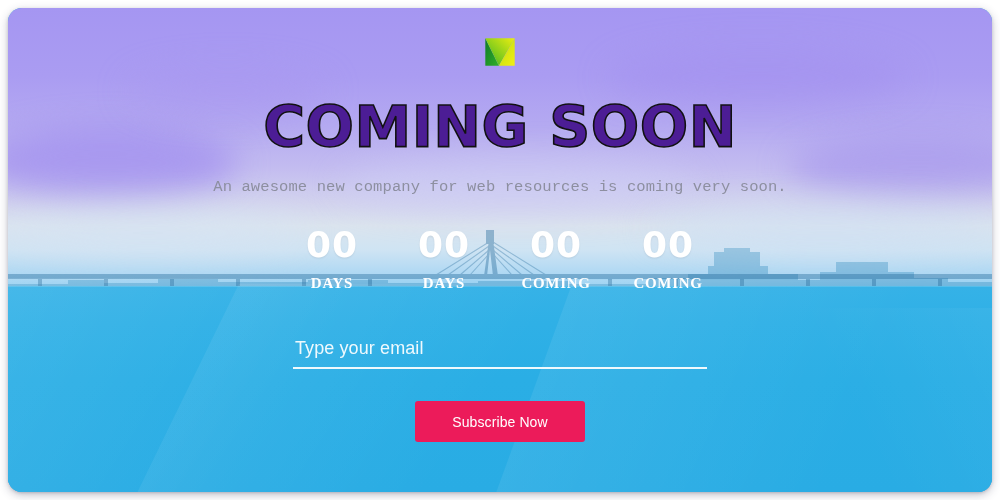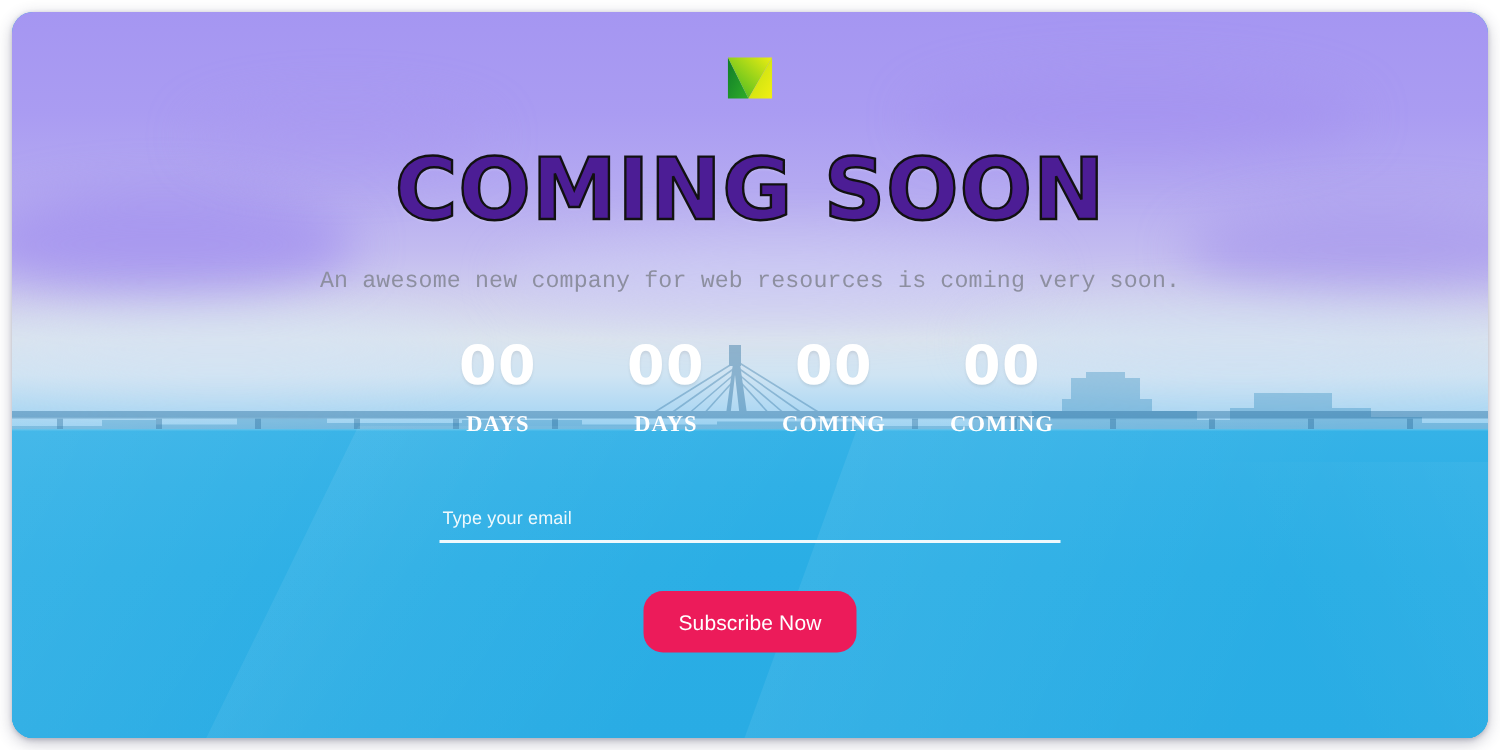--- a/index.html
+++ b/index.html
@@ -220,38 +220,38 @@
     width: 414px;
   }
   .email-input {
     display: block;
     width: 100%;
     background: transparent;
     border: 0;
     border-bottom: 2px solid rgba(255,255,255,.92);
     outline: none;
     color: #ffffff;
-    font-size: 12px;
+    font-size: 18px;
     font-family: "Liberation Sans", sans-serif;
     padding: 4px 2px 8px 2px;
     letter-spacing: .1px;
   }
   .email-input::placeholder {
     color: rgba(255,255,255,.92);
     opacity: 1;
   }
 
   
   .subscribe {
     margin-top: 32px;
     background: #ec1b5a;
     color: #ffffff;
     border: 0;
-    border-radius: 13px;
-    width: 142px;
+    border-radius: 3px;
+    width: 170px;
     height: 41px;
     font-size: 14px;
     font-family: "Liberation Sans", sans-serif;
     letter-spacing: .1px;
     cursor: pointer;
   }
 </style>
 </head>
 <body>
 

